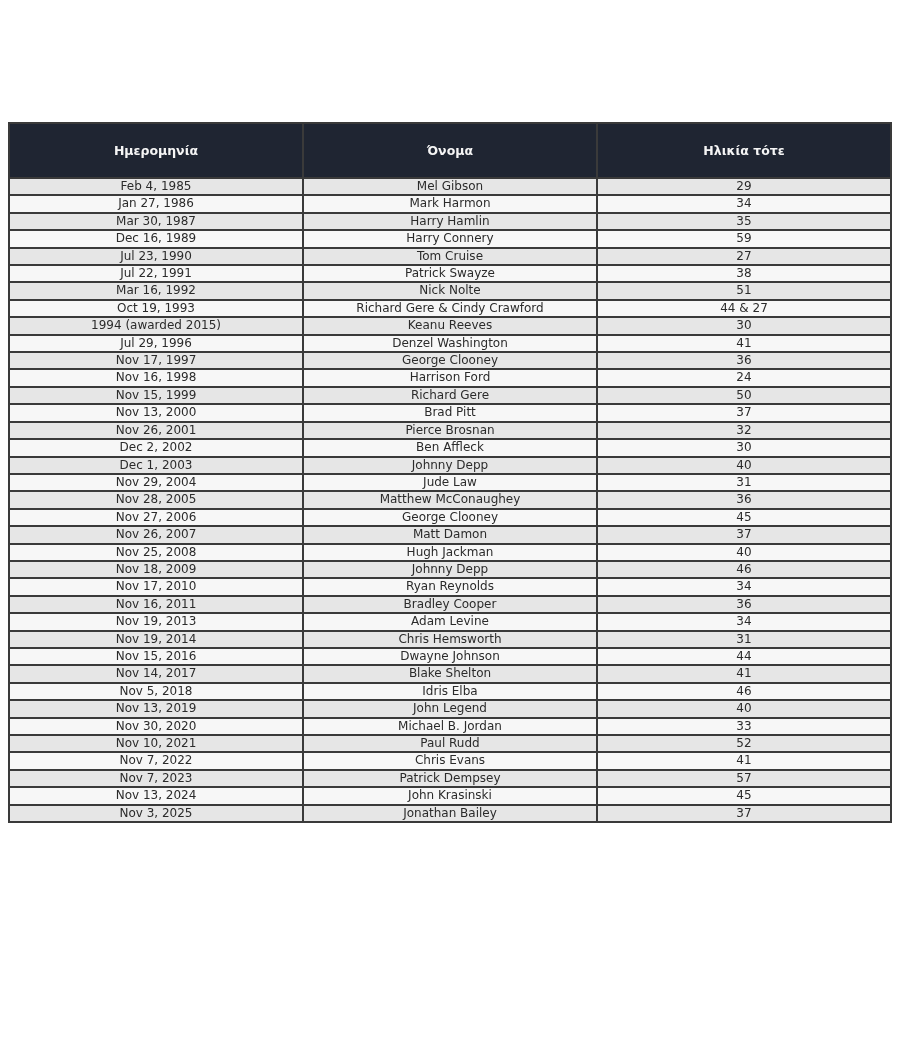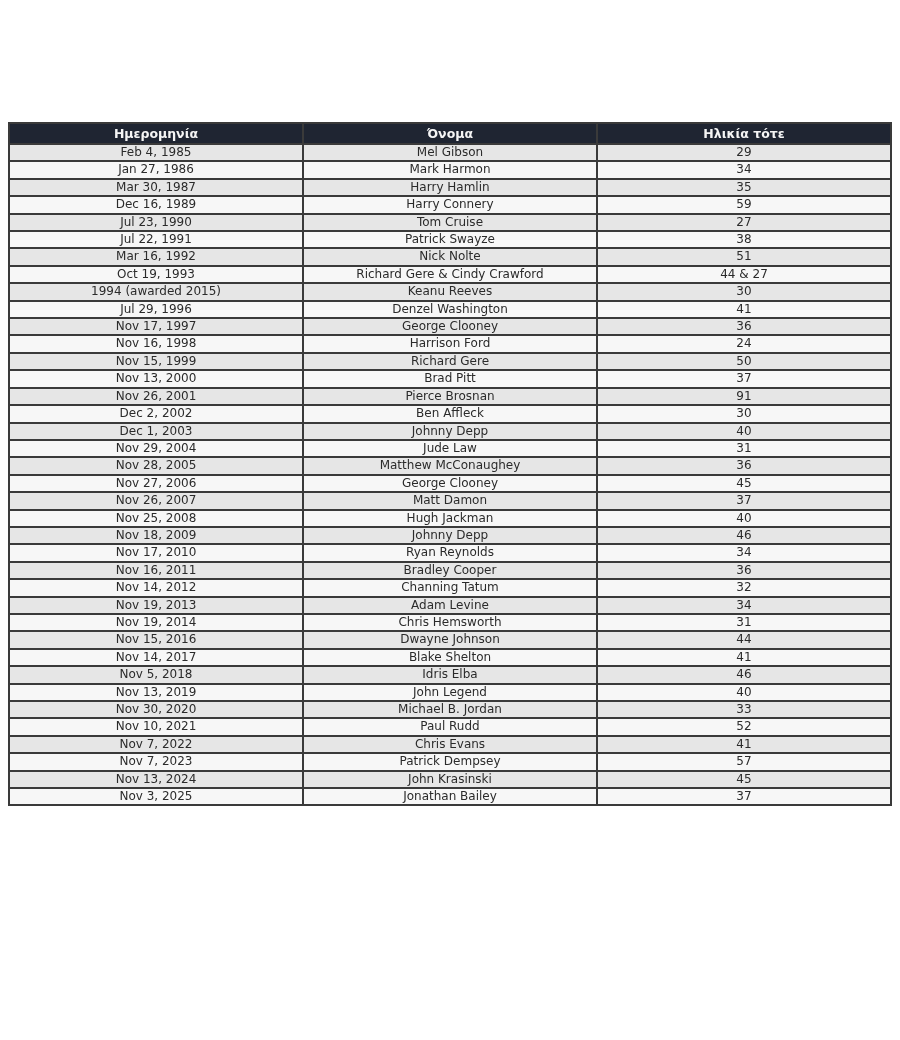--- a/index.html
+++ b/index.html
@@ -29,21 +29,21 @@
     width: 100%;
     border-collapse: collapse;
     table-layout: fixed;
   }
   table.data-table th {
     background: var(--header-bg);
     color: var(--header-text);
     font-weight: bold;
     font-size: 12.5px;
     line-height: 15px;
-    padding: 2px 4px;
+    padding: 19px 4px;
     border: 2px solid var(--border-color);
     text-align: center;
   }
   table.data-table td {
     color: var(--cell-text);
     font-size: 12px;
     line-height: 13.4px;
     padding: 1px 4px;
     border: 2px solid var(--border-color);
     text-align: center;
@@ -132,21 +132,21 @@
           <td>50</td>
         </tr>
         <tr>
           <td>Nov 13, 2000</td>
           <td>Brad Pitt</td>
           <td>37</td>
         </tr>
         <tr>
           <td>Nov 26, 2001</td>
           <td>Pierce Brosnan</td>
-          <td>91</td>
+          <td>32</td>
         </tr>
         <tr>
           <td>Dec 2, 2002</td>
           <td>Ben Affleck</td>
           <td>30</td>
         </tr>
         <tr>
           <td>Dec 1, 2003</td>
           <td>Johnny Depp</td>
           <td>40</td>
@@ -183,25 +183,20 @@
         </tr>
         <tr>
           <td>Nov 17, 2010</td>
           <td>Ryan Reynolds</td>
           <td>34</td>
         </tr>
         <tr>
           <td>Nov 16, 2011</td>
           <td>Bradley Cooper</td>
           <td>36</td>
-        </tr>
-        <tr>
-          <td>Nov 14, 2012</td>
-          <td>Channing Tatum</td>
-          <td>32</td>
         </tr>
         <tr>
           <td>Nov 19, 2013</td>
           <td>Adam Levine</td>
           <td>34</td>
         </tr>
         <tr>
           <td>Nov 19, 2014</td>
           <td>Chris Hemsworth</td>
           <td>31</td>

